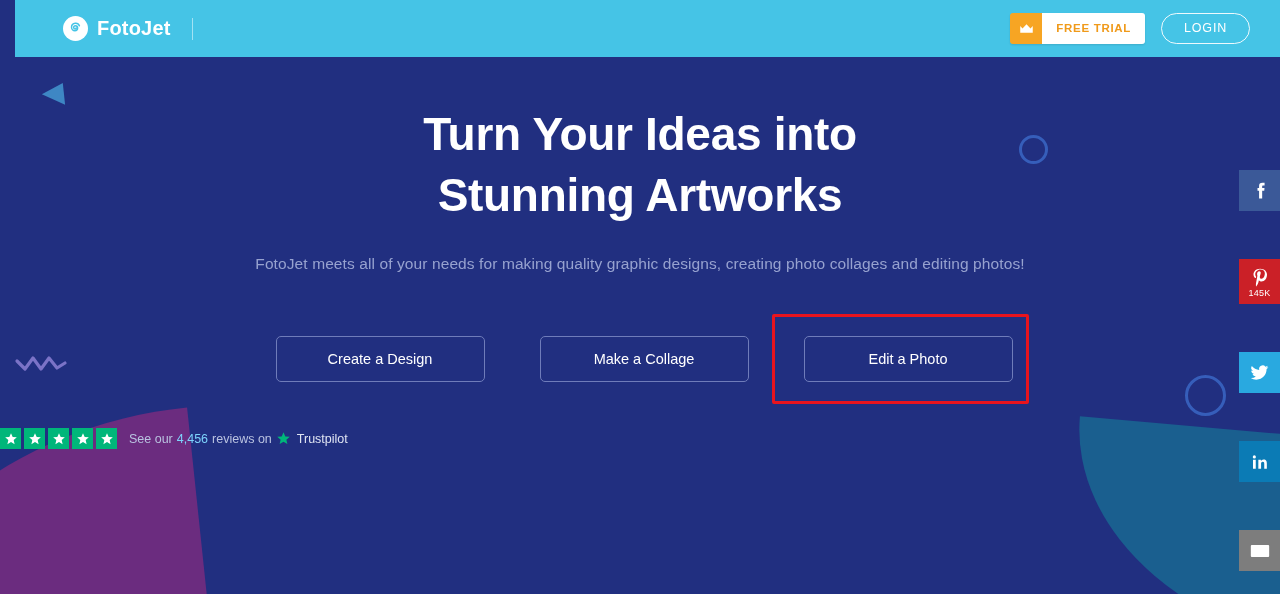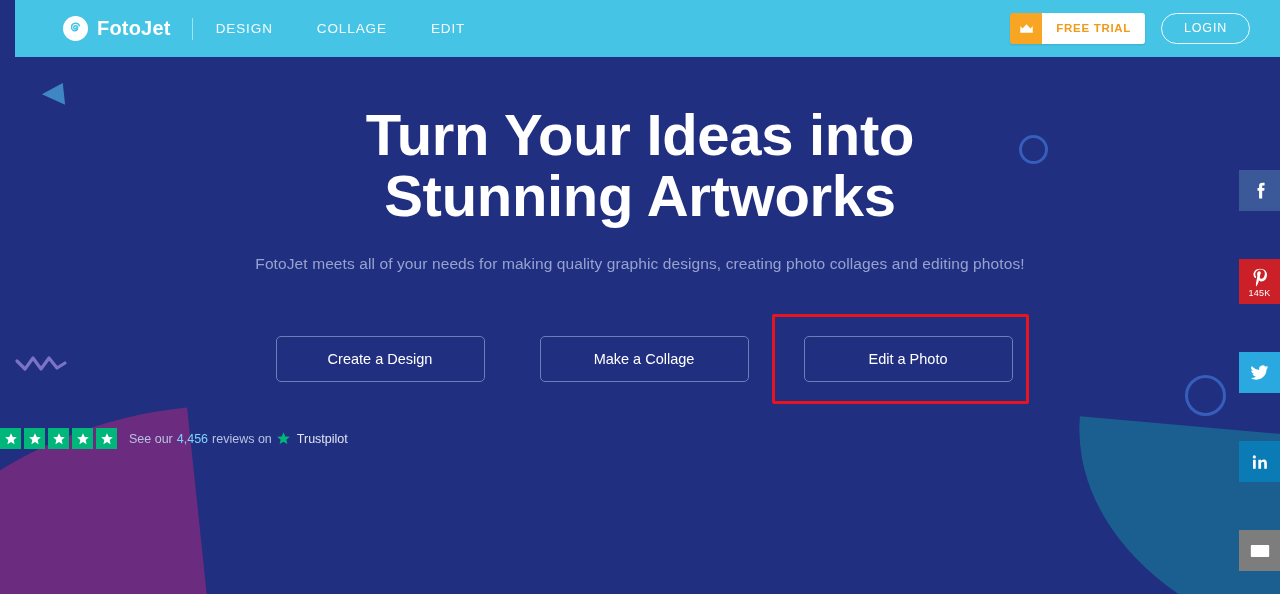--- a/index.html
+++ b/index.html
@@ -98,21 +98,21 @@
     transform:rotate(-6deg);
   }
   .squiggle { left:14px; top:295px; }
 
   .hero-content {
     position:relative; z-index:10;
     width:100%; text-align:center;
   }
   .headline {
     margin-top:47px;
-    color:#ffffff; font-size:58px; font-weight:bold;
+    color:#ffffff; font-size:46px; font-weight:bold;
     line-height:61px; letter-spacing:-.3px;
   }
   .subhead {
     margin-top:29px;
     color:#97a2cf; font-size:15.5px; font-weight:normal;
     letter-spacing:.1px;
   }
   .cta-row {
     margin-top:63px;
     display:flex; justify-content:center; gap:47px;
@@ -183,25 +183,20 @@
         <span class="logo-mark">
           <svg width="17" height="17" viewBox="0 0 24 24">
             <path d="M17.5 8.2c-.9-2.4-3.3-3.9-5.9-3.6C8.6 4.9 6.4 7.3 6.4 10.3c0 2.7 2.1 4.9 4.7 4.9 2.2 0 3.9-1.7 3.9-3.8 0-1.8-1.4-3.2-3.1-3.2-1.4 0-2.5 1.1-2.5 2.5 0 1.1.9 2 1.9 2 .8 0 1.5-.7 1.5-1.5" fill="none" stroke="#45c4e6" stroke-width="2.1" stroke-linecap="round"></path>
           </svg>
         </span>
         <span class="logo-text">FotoJet</span>
       </div>
 
       <div class="nav-divider"></div>
 
-      <nav class="nav">
-        <span class="nav-item">DESIGN</span>
-        <span class="nav-item">COLLAGE</span>
-        <span class="nav-item">EDIT</span>
-      </nav>
 
       <div class="header-right">
         <div class="free-trial">
           <span class="ft-crown">
             <svg width="15" height="12" viewBox="0 0 24 18">
               <path d="M2 4l3.6 4L12 1.5 18.4 8 22 4v11H2V4z" fill="#ffffff"></path>
             </svg>
           </span>
           <span class="ft-label">FREE TRIAL</span>
         </div>

